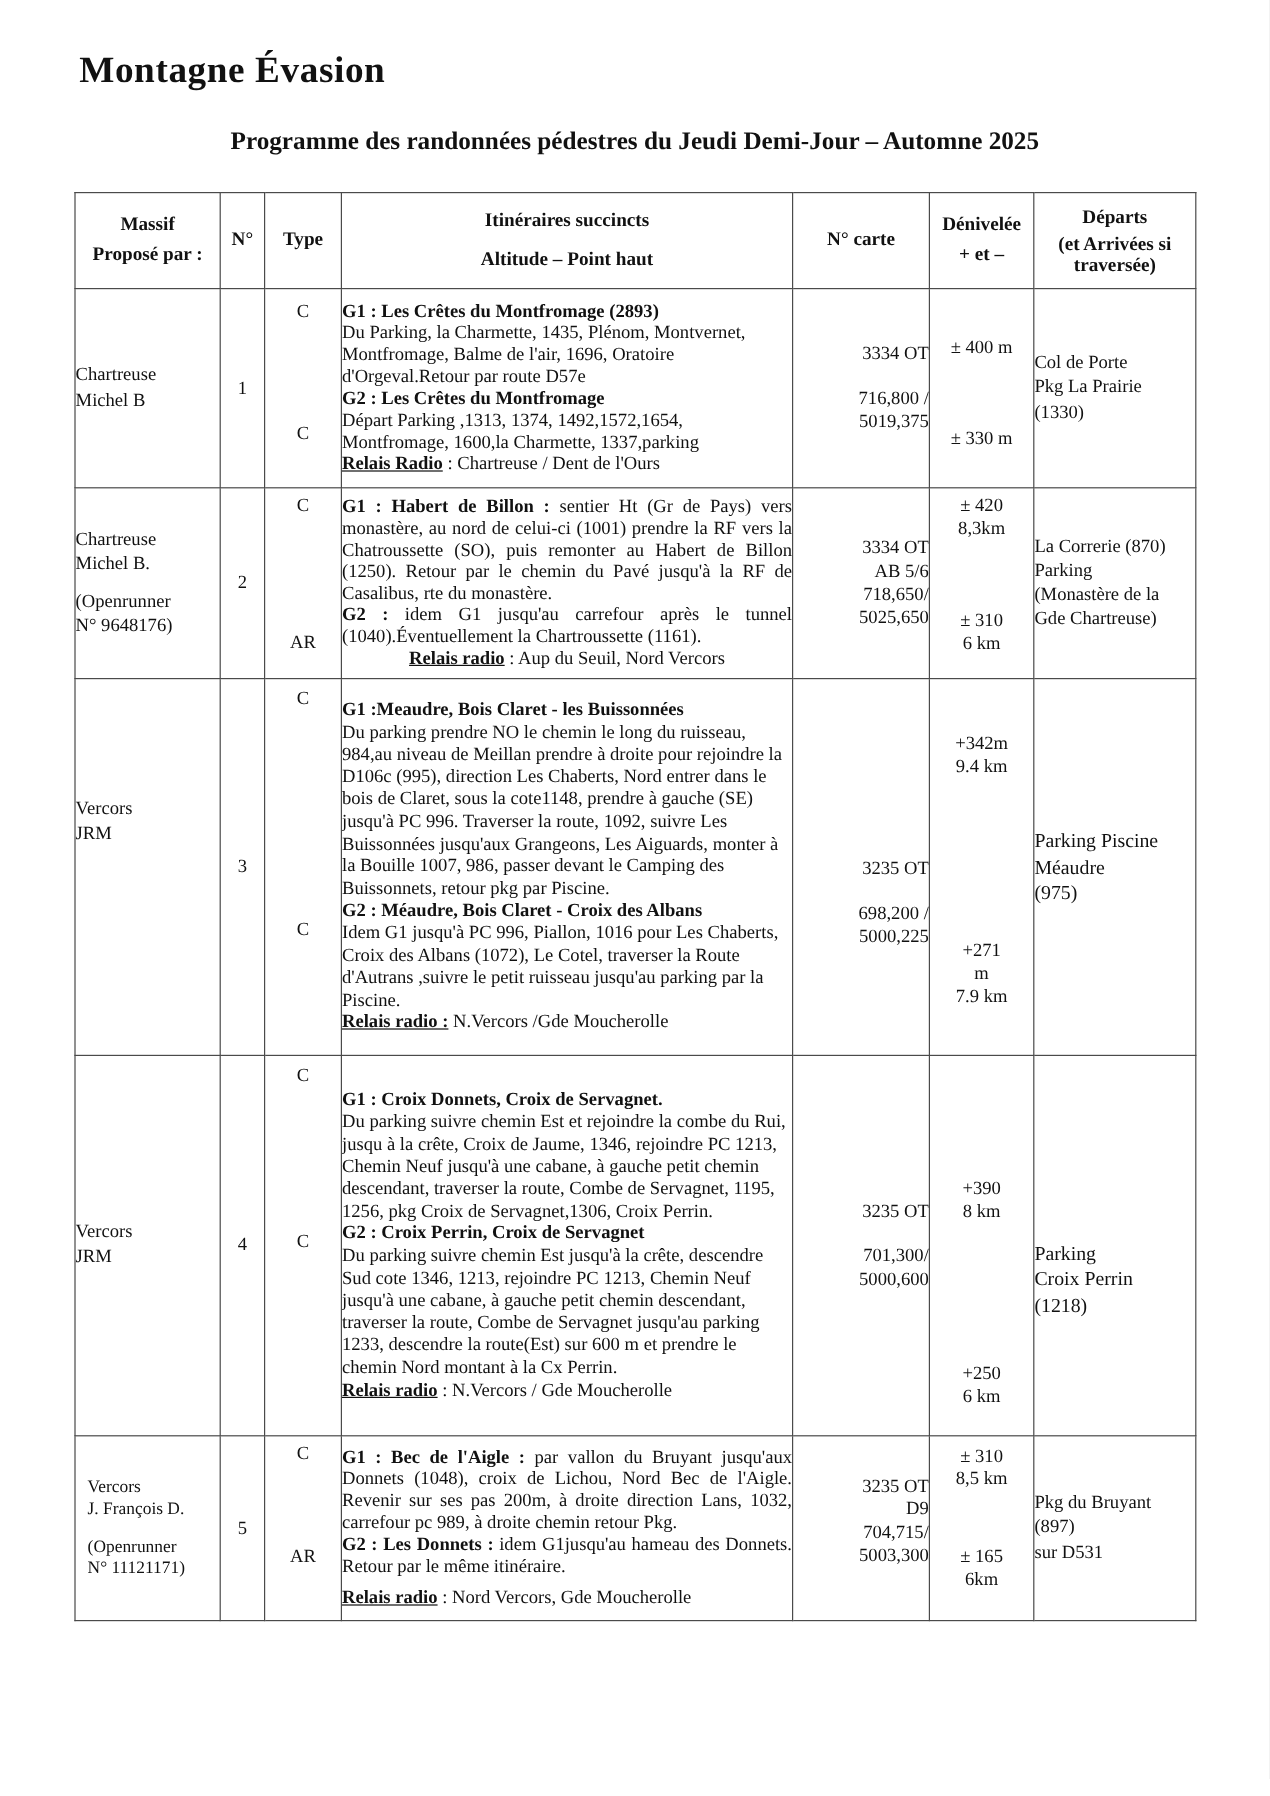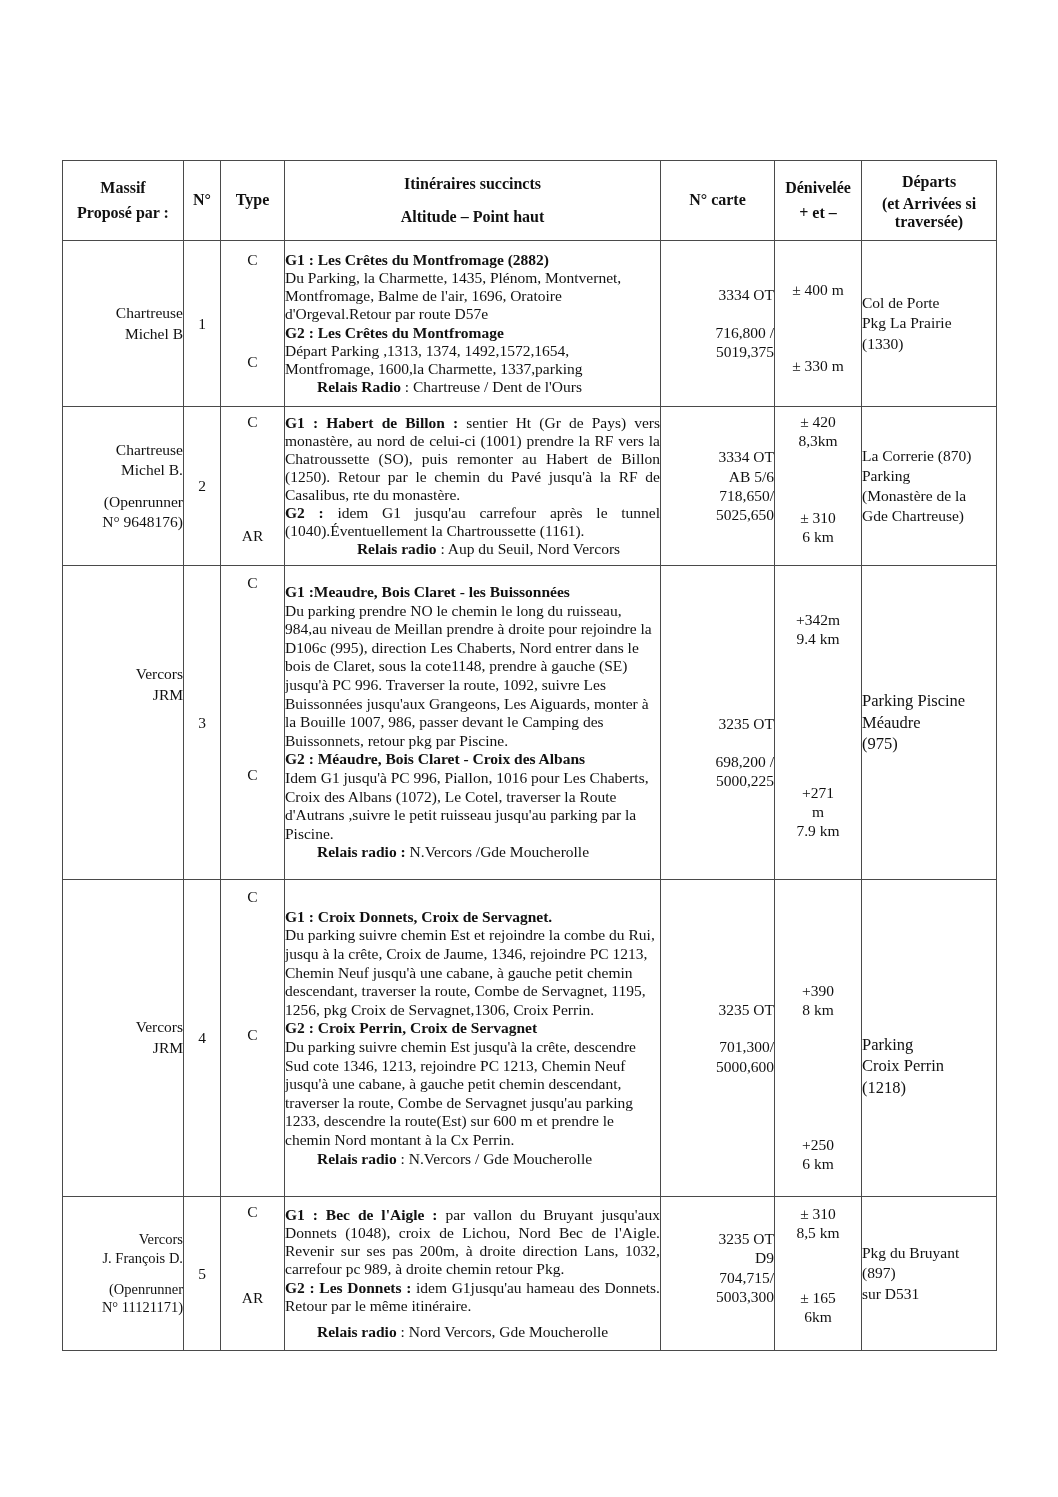--- a/index.html
+++ b/index.html
@@ -21,42 +21,44 @@
     position:absolute;left:62px;top:160px;
     border-collapse:collapse;table-layout:fixed;width:934px;
   }
   table.prog td,table.prog th{
     border:1.5px solid #4a4a4a;
     padding:0;vertical-align:middle;
     font-size:15.5px;font-weight:normal;color:#111;
     overflow:hidden;
   }
   th .hline{display:block;text-align:center;font-weight:bold;font-size:16px;line-height:1.55;}
-  .cell-massif{vertical-align:middle;text-align:right;padding-left:7px;line-height:1.3;}
+  .cell-massif{vertical-align:middle;text-align:left;padding-left:7px;line-height:1.3;}
   .cell-num{text-align:center;}
   .relwrap{position:relative;height:100%;width:100%;}
   .absblock{position:absolute;left:0;width:100%;text-align:center;line-height:1.22;}
   .cell-itin{vertical-align:top;text-align:left;padding:2px 5px 2px 7px;line-height:1.17;}
   .cell-itin p{margin:0;}
   .b{font-weight:bold;}
-  .u{margin-left:32px;}
+  .u{text-decoration:underline;}
   .just{text-align:justify;}
   .cell-carte{text-align:right;line-height:1.25;}
   .cell-departs{text-align:left;line-height:1.3;}
   .gap{display:block;height:18px;}
   .gap-sm{display:block;height:12px;}
   .m-sm{font-size:14px;}
   .m-lg{font-size:17.5px;line-height:1.35;}
   .line{display:block;}
 </style>
 </head>
 <body>
 
 <div class="page">
 
+  <div class="doc-title">Montagne Évasion</div>
+  <div class="doc-subtitle">Programme des randonnées pédestres du Jeudi Demi-Jour – Automne 2025</div>
 
   <table class="prog">
     <colgroup>
       <col style="width:121px">
         <col style="width:37px">
         <col style="width:64px">
       <col style="width:376px">
         <col style="width:114px">
         <col style="width:87px">
         <col style="width:135px">
@@ -99,21 +101,21 @@
         <span class="line">Michel B</span>
       </td>
       <td class="cell-num"><span>1</span></td>
       <td style="height:165px">
         <div class="relwrap">
           <div class="absblock" style="top:10px">C</div>
           <div class="absblock" style="top:112px">C</div>
         </div>
       </td>
       <td class="cell-itin">
-        <p><span class="b">G1 : Les Crêtes du Montfromage (2882)</span></p>
+        <p><span class="b">G1 : Les Crêtes du Montfromage (2893)</span></p>
         <p><span>Du Parking, la Charmette, 1435, Plénom, Montvernet, Montfromage, Balme de l'air, 1696, Oratoire d'Orgeval.Retour par route D57e</span></p>
         <p><span class="b">G2 : Les Crêtes du Montfromage</span></p>
         <p><span>Départ Parking ,1313, 1374, 1492,1572,1654, Montfromage, 1600,la Charmette, 1337,parking</span></p>
         <p><span class="b u">Relais Radio</span><span> : Chartreuse / Dent de l'Ours</span></p>
       </td>
       <td class="cell-carte">
         <span class="line">3334 OT</span>
         <span class="gap"></span>
         <span class="line">716,800 /</span>
         <span class="line">5019,375</span>

